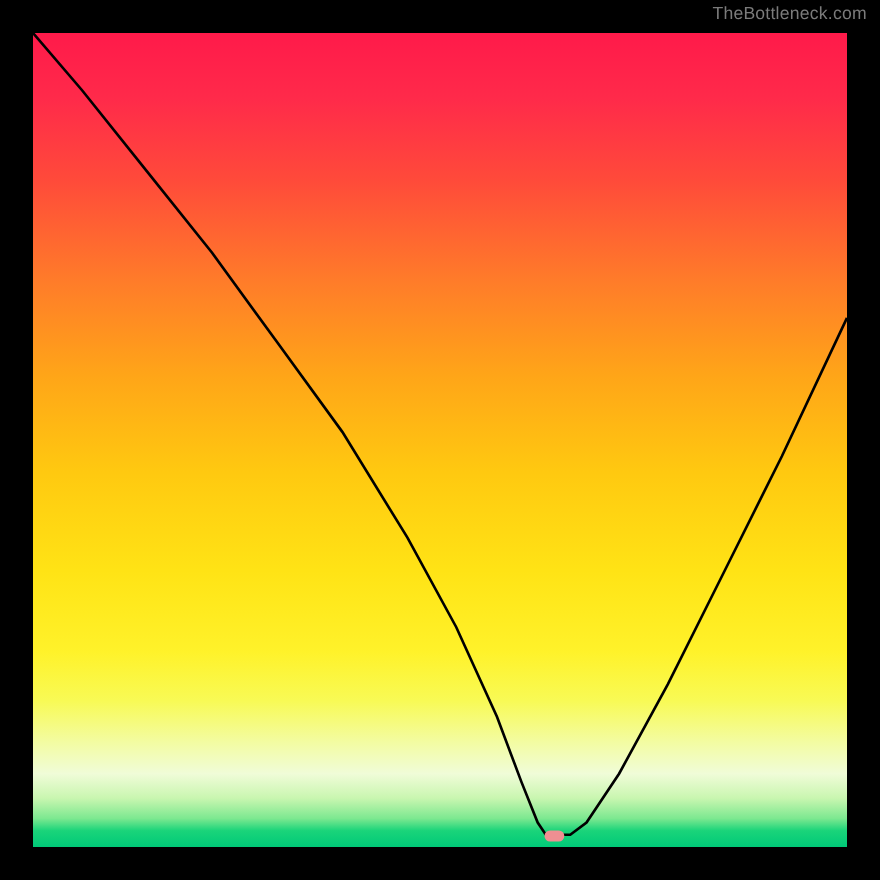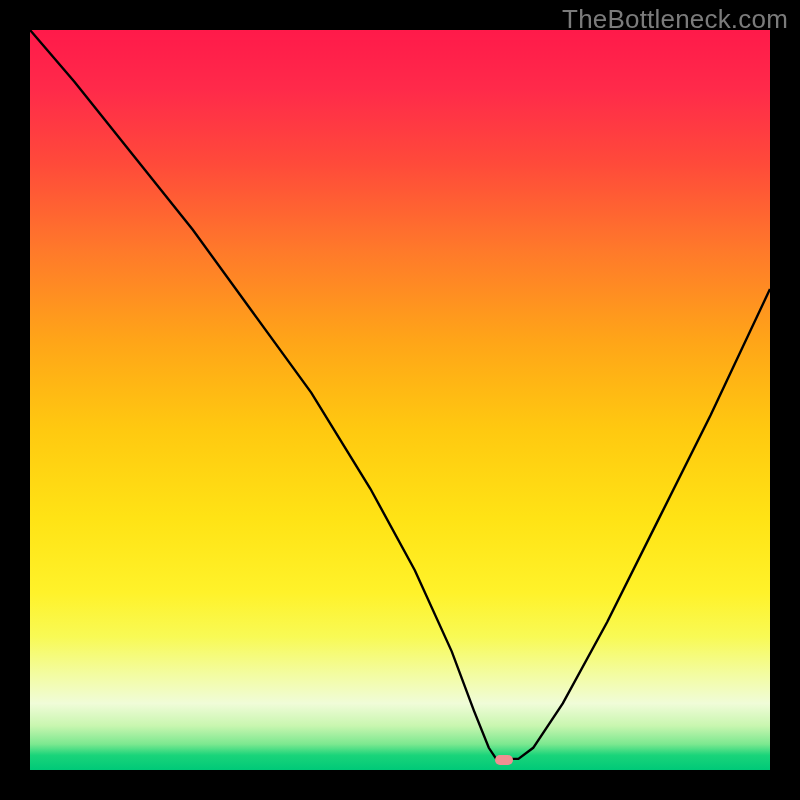--- a/index.html
+++ b/index.html
@@ -63,21 +63,21 @@
     height: 10px;
     border-radius: 5px;
     background: #ef8f92;
     transform: translate(-50%, -50%);
   }
   .watermark {
     position: absolute;
     top: 4px;
     right: 12px;
     font-family: Arial, Helvetica, sans-serif;
-    font-size: 26px;
+    font-size: 16px;
     color: #7b7b7b;
     letter-spacing: 0.2px;
     user-select: none;
   }
 </style>
 </head>
 <body>
 
 <div class="frame">
 

